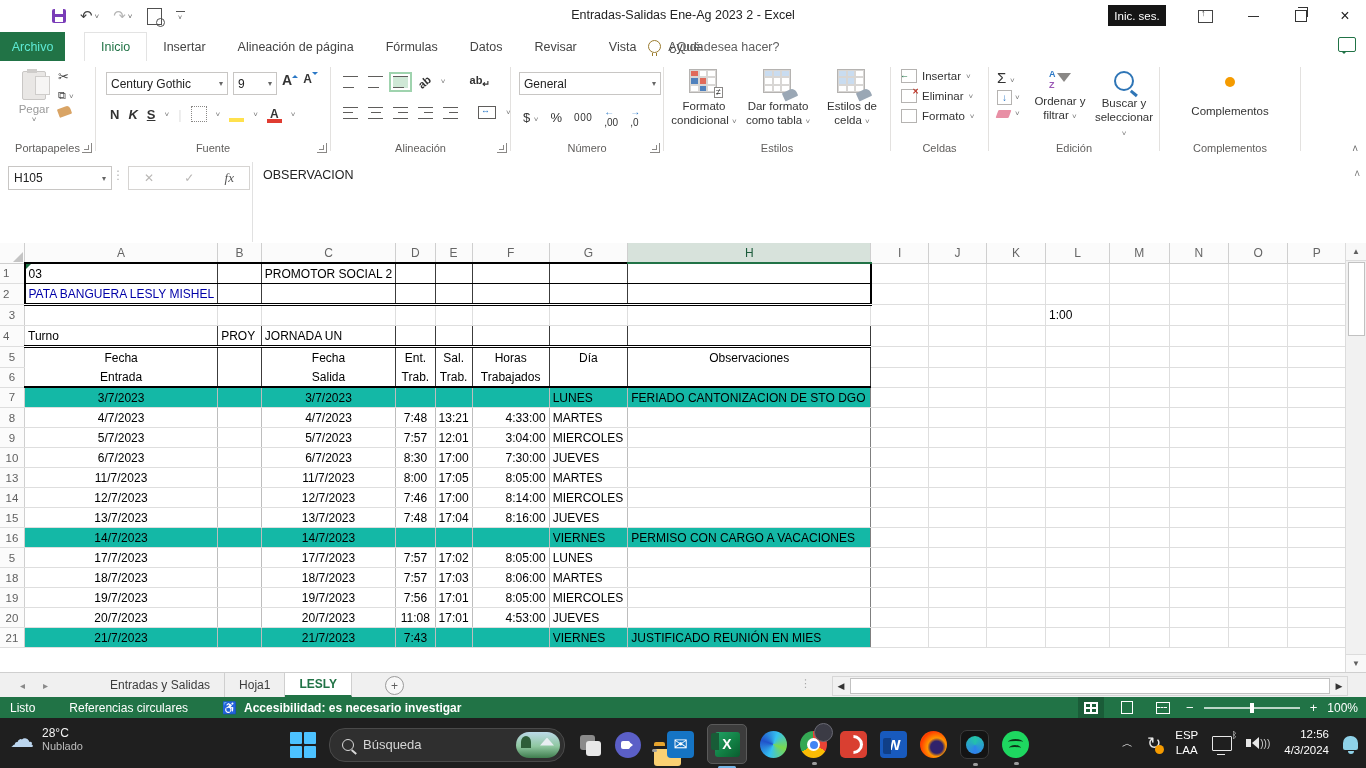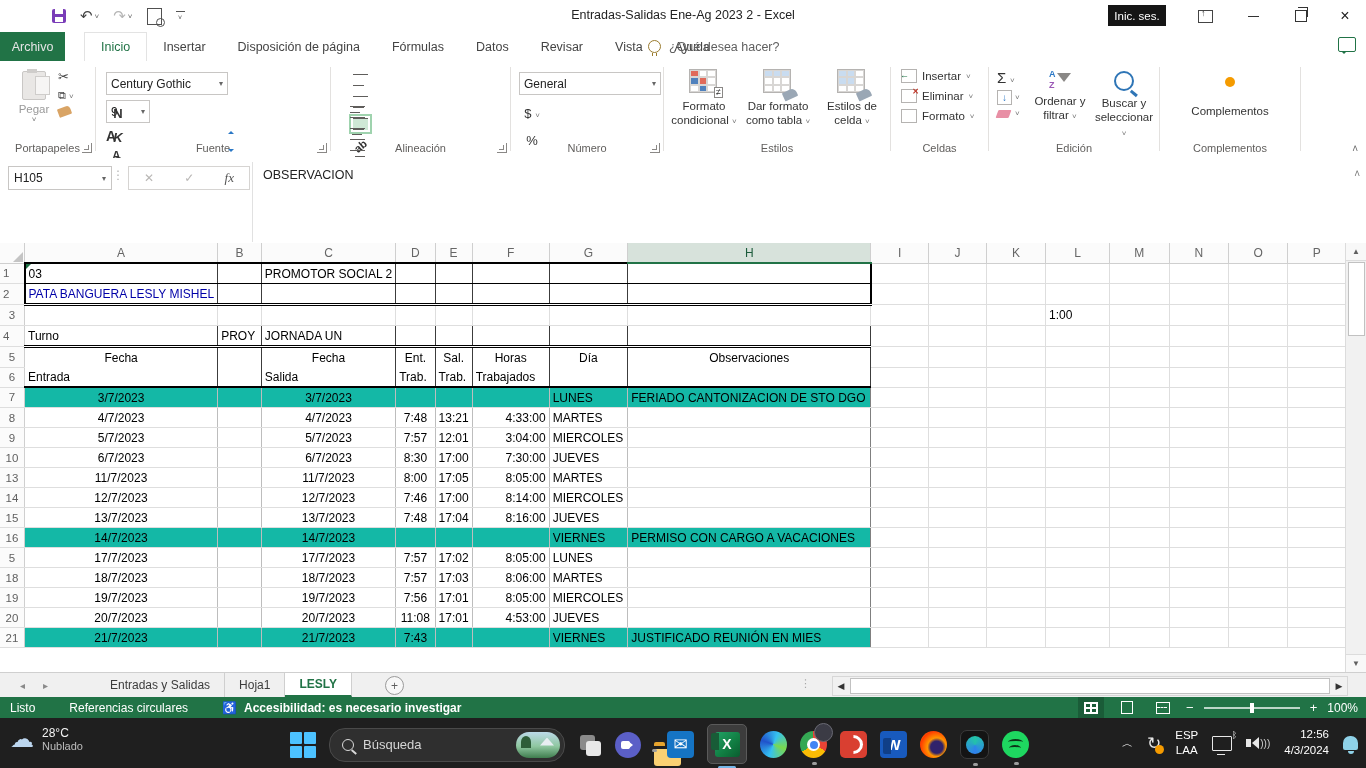--- a/index.html
+++ b/index.html
@@ -1,19 +1,19 @@
 <!DOCTYPE html>
 <html><head>
 <meta charset="utf-8">
 <style>
   html,body{margin:0;padding:0;}
   body{width:1366px;height:768px;overflow:hidden;font-family:"Liberation Sans",sans-serif;
        -webkit-font-smoothing:antialiased;}
   .app{position:relative;width:1366px;height:768px;background:#fff;}
-  .abs{position:absolute;flex-direction:column;}
+  .abs{position:absolute;}
 
   
   .titlebar{position:absolute;left:0;top:0;width:1366px;height:32px;background:#fff;}
   .qat{position:absolute;left:52px;top:4px;display:flex;align-items:center;gap:14px;height:24px;}
   .qbtn{display:flex;align-items:center;color:#444;font-size:15px;}
   .floppy{width:14px;height:14px;background:#7a3db8;border-radius:2px;position:relative;}
   .floppy:before{content:"";position:absolute;left:3px;top:0;width:8px;height:5px;background:#fff;}
   .floppy:after{content:"";position:absolute;left:3px;bottom:1px;width:8px;height:5px;background:#fff;}
   .carat{font-size:8px;color:#666;margin-left:2px;}
   .dis{color:#b5b5b5;}
@@ -27,21 +27,21 @@
   .winbtn{position:absolute;top:6px;width:30px;height:20px;display:flex;align-items:center;justify-content:center;color:#333;}
   .ricon{width:13px;height:11px;border:1.3px solid #444;position:relative;}
   .ricon:after{content:"↑";position:absolute;left:2.5px;top:-3px;font-size:9px;color:#444;}
   .minl{width:11px;height:0;border-top:1.5px solid #333;}
   .rest{width:10px;height:10px;border:1.3px solid #333;position:relative;background:#fff;}
   .rest:before{content:"";position:absolute;left:2px;top:-4px;width:9px;height:9px;border:1.3px solid #333;border-left:none;border-bottom:none;}
   .closex{font-size:16px;color:#222;}
 
   
   .tabrow{position:absolute;left:0;top:32px;width:1366px;height:29px;background:#fff;}
-  .filetab{position:absolute;left:0;top:0;width:65px;height:29px;background:#217346;color:#e5e5e5;
+  .filetab{position:absolute;left:0;top:0;width:65px;height:29px;background:#217346;color:#5eead4;
            font-size:12.5px;display:flex;align-items:center;justify-content:center;}
   .rtabs{position:absolute;left:65px;top:0;height:29px;display:flex;padding-left:19px;}
   .rtab{padding:0 16px;display:flex;align-items:center;font-size:12.5px;color:#444;}
   .rtab.active{background:#fff;color:#217346;border:1px solid #e3e3e3;border-bottom:none;}
   .tellme{position:absolute;left:648px;top:0;height:29px;display:flex;align-items:center;gap:8px;color:#5f5f5f;font-size:12.5px;}
   .bulb{width:11px;height:11px;border:1.4px solid #9a7b2e;border-radius:50%;position:relative;}
   .bulb:after{content:"";position:absolute;left:3px;bottom:-4px;width:3px;height:3px;border-left:1.4px solid #9a7b2e;border-right:1.4px solid #9a7b2e;}
   .comment-ic{position:absolute;right:10px;top:5px;width:16px;height:13px;border:1.5px solid #217346;border-radius:2px;}
   .comment-ic:after{content:"";position:absolute;left:2px;bottom:-6px;border:3px solid transparent;border-top-color:#217346;}
 
@@ -149,21 +149,21 @@
   tr.r1 td.cA{border-left:2px solid #000;position:relative;}
   tr.r1 td.cA:before{content:"";position:absolute;left:0;top:0;border-top:5px solid #1e7145;border-right:5px solid transparent;}
   tr.r1 td.cH{border-right:2px solid #000;}
   tr.r2 td.t{border-bottom:3px double #000;border-right:1px solid #3c3c3c;font-weight:700;color:#0000a8;}
   tr.r2 td.cA{border-left:2px solid #000;}
   tr.r2 td.cH{border-right:2px solid #000;}
   tr.r3 td.t{border-right:1px solid #dedede;}
   tr.r4 td.t{border-top:1px solid #000;border-bottom:3px double #000;border-right:1px solid #3c3c3c;font-weight:700;}
   tr.r4 td.cA,tr.h5 td.cA,tr.h6 td.cA{border-left:1px solid #000;}
   tr.h5 td.t{border-right:1px solid #3c3c3c;border-bottom:none;font-weight:700;text-align:center;}
-  tr.h6 td.t{border-right:1px solid #3c3c3c;border-top:none;border-bottom:2px solid #000;font-weight:700;text-align:left;}
+  tr.h6 td.t{border-right:1px solid #3c3c3c;border-top:none;border-bottom:2px solid #000;font-weight:700;text-align:center;}
   td.cA,td.cC,td.cD,td.cE{text-align:center;}
   td.cF{text-align:right;}
   td.cG,td.cH,td.cL{text-align:left;}
   tr.r1 td,tr.r2 td,tr.r4 td{text-align:left;}
   .vscroll{position:absolute;right:0;top:243px;width:20px;height:429px;background:#f1f1f1;border-left:1px solid #dcdcdc;}
   .vs-up{position:absolute;top:0;left:0;width:20px;height:17px;background:#f8f8f8;border-bottom:1px solid #dcdcdc;color:#606060;font-size:8px;text-align:center;line-height:17px;}
   .vs-dn{position:absolute;bottom:0;left:0;width:20px;height:17px;background:#f8f8f8;border-top:1px solid #dcdcdc;color:#606060;font-size:8px;text-align:center;line-height:17px;}
   .vs-thumb{position:absolute;top:19px;left:2px;width:15px;height:72px;background:#fff;border:1px solid #c1c1c1;}
 
   
@@ -295,21 +295,21 @@
     <div class="winbtn" style="left:1330px;">
         <span class="closex">×</span>
       </div>
   </div>
 
   <div class="tabrow">
     <div class="filetab">Archivo</div>
     <div class="rtabs">
       <div class="rtab active">Inicio</div>
       <div class="rtab">Insertar</div>
-      <div class="rtab">Disposición de página</div>
+      <div class="rtab">Alineación de página</div>
       <div class="rtab">Fórmulas</div>
       <div class="rtab">Datos</div>
       <div class="rtab">Revisar</div>
       <div class="rtab">Vista</div>
       <div class="rtab">Ayuda</div>
     </div>
     <div class="tellme">
       <span class="bulb"></span>
       <span>¿Qué desea hacer?</span>
     </div>

